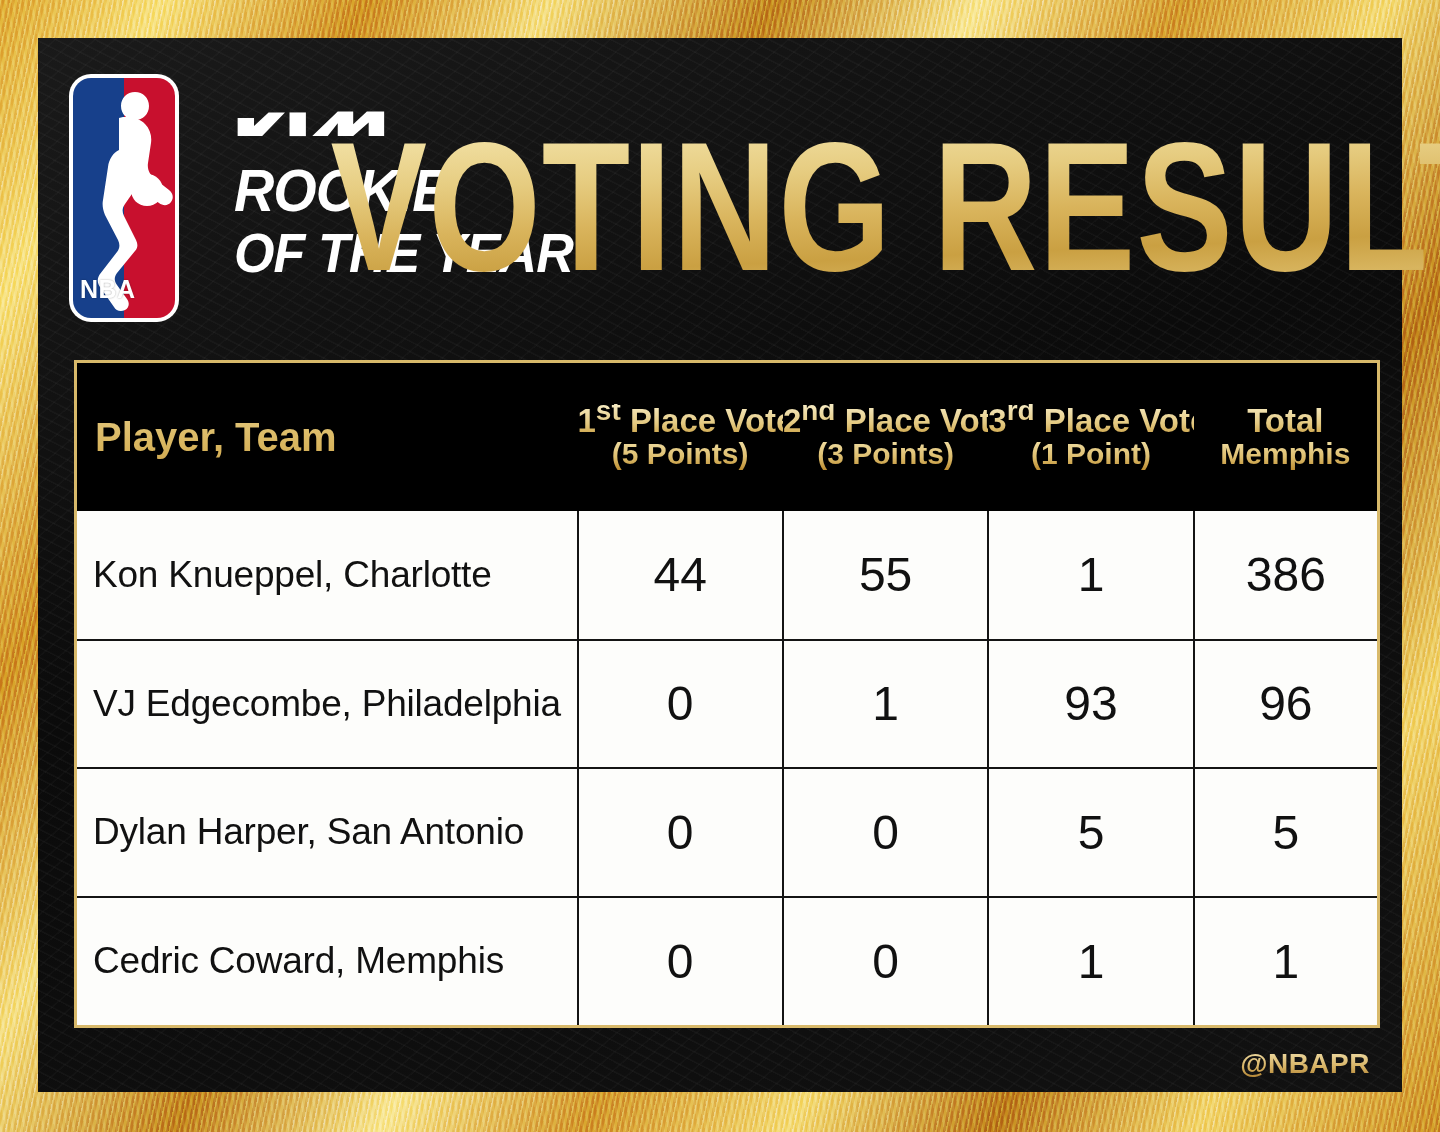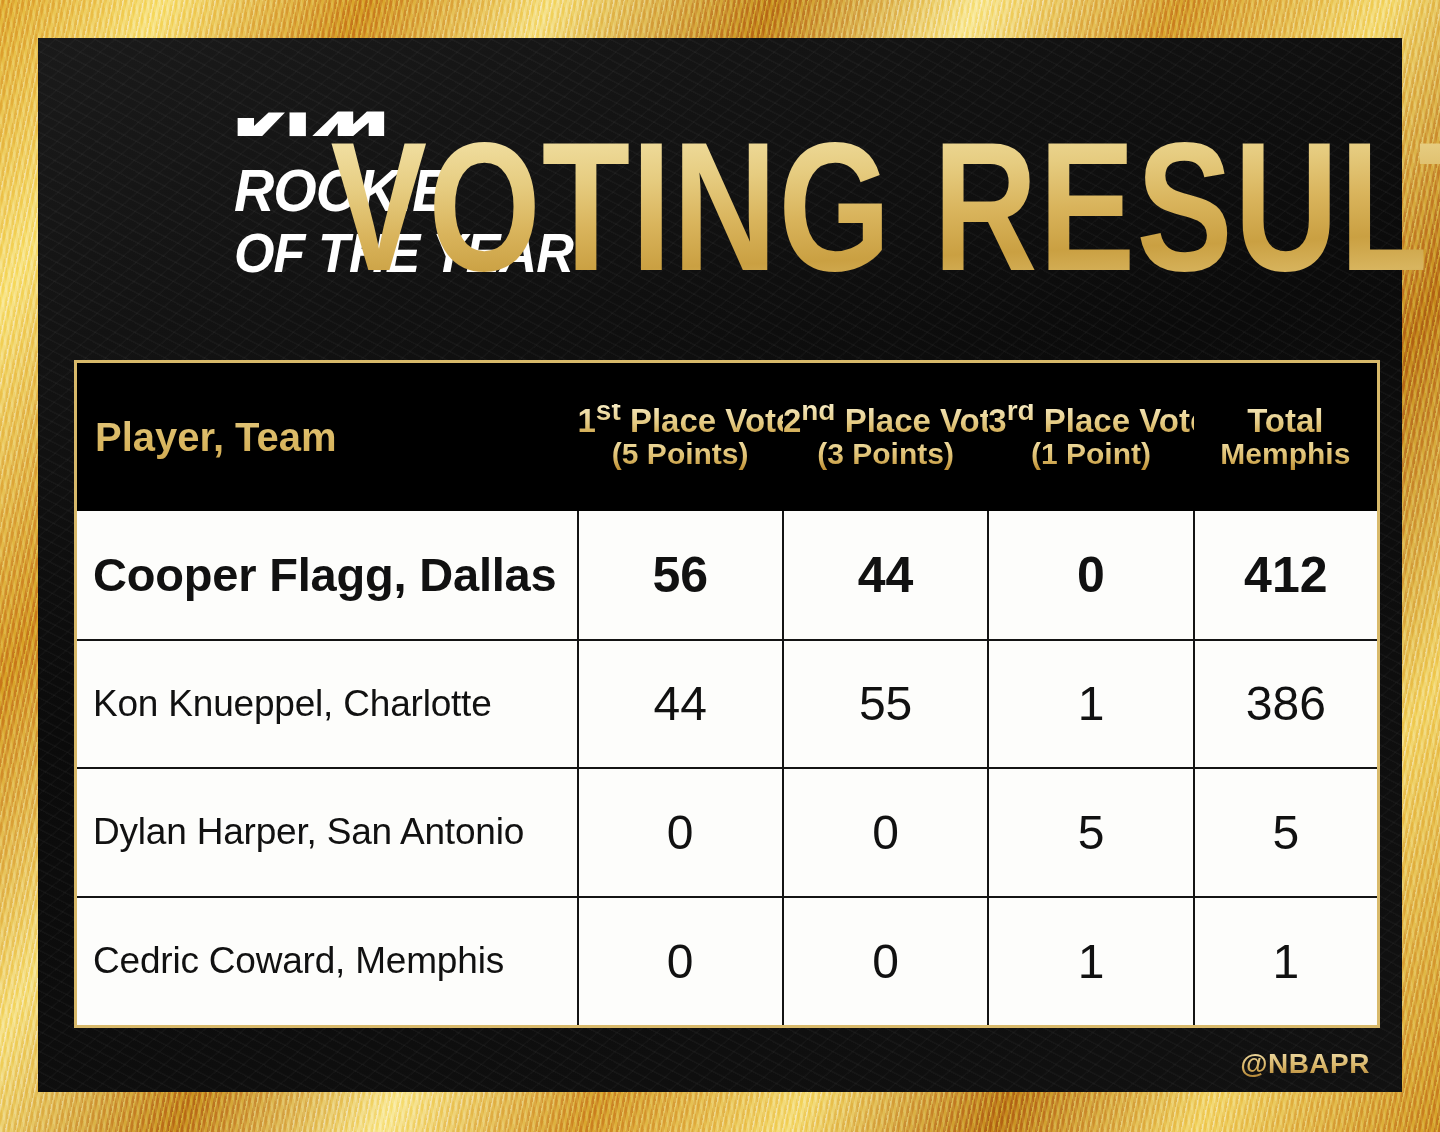--- a/index.html
+++ b/index.html
@@ -216,20 +216,36 @@
   }
 </style>
 </head>
 <body>
 
 <div id="stage">
   <div id="panel">
 
     <div id="header">
 
+      <div id="nba-logo">
+        <div class="nba-shield">
+          <div class="nba-shield-in">
+            <svg class="nba-silhouette" viewBox="0 0 102 240" preserveAspectRatio="none">
+              <path fill="#ffffff" d="M62,14 c8,0 14,6 14,14 c0,8 -6,14 -14,14 c-8,0 -14,-6 -14,-14 c0,-8 6,-14 14,-14 z
+                     M46,40 c10,-3 20,0 26,6 c5,5 7,12 6,19 l-3,20 c-1,7 2,12 7,16 l14,11 c4,3 5,8 2,12
+                     c-3,4 -8,4 -12,1 l-17,-13 c-3,-2 -6,-2 -8,1 l-9,13 c-3,4 -3,8 -1,12 l12,24
+                     c2,4 2,8 -1,11 l-18,22 c-3,4 -3,8 0,12 l10,14 c3,4 2,9 -2,11 c-4,2 -9,1 -11,-3
+                     l-14,-20 c-3,-4 -3,-9 0,-13 l17,-22 c3,-4 3,-8 1,-12 l-13,-25 c-2,-5 -3,-10 -2,-15
+                     l5,-33 c1,-8 5,-14 11,-17 z"></path>
+              <path fill="#ffffff" d="M74,96 c9,0 16,7 16,16 c0,9 -7,16 -16,16 c-9,0 -16,-7 -16,-16 c0,-9 7,-16 16,-16 z"></path>
+            </svg>
+            <span class="nba-word">NBA</span>
+          </div>
+        </div>
+      </div>
 
       <div id="roty-lockup">
         <svg id="kia-mark" viewBox="0 0 400 100">
           <path fill="#ffffff" d="M8,30 L44,30 L44,48 L76,18 L112,18 L62,70 L8,70 Z"></path>
           <path fill="#ffffff" d="M122,18 L158,18 L158,70 L122,70 Z"></path>
           <path fill="#ffffff" d="M172,70 L228,16 L262,16 L262,44 L292,16 L330,16 L330,70 L296,70 L296,40 L262,70 L228,70 L228,42 L206,70 Z"></path>
         </svg>
         <div class="roty-line" id="roty-1">ROOKIE</div>
         <div class="roty-line" id="roty-2">OF THE YEAR</div>
       </div>
@@ -267,35 +283,35 @@
               <div class="th-sub">(1 Point)</div>
             </th>
 
             <th class="col-num">
               <div class="th-main">Total</div>
               <div class="th-sub">Memphis</div>
             </th>
           </tr>
         </thead>
         <tbody id="table-body">
-            <tr class="winner">
-              <td class="cell-player">Cooper Flagg, Dallas</td>
-              <td class="cell-num">56</td>
-              <td class="cell-num">44</td>
-              <td class="cell-num">0</td>
-              <td class="cell-num">412</td>
-            </tr>
             <tr>
               <td class="cell-player">Kon Knueppel, Charlotte</td>
               <td class="cell-num">44</td>
               <td class="cell-num">55</td>
               <td class="cell-num">1</td>
               <td class="cell-num">386</td>
             </tr>
             <tr>
+              <td class="cell-player">VJ Edgecombe, Philadelphia</td>
+              <td class="cell-num">0</td>
+              <td class="cell-num">1</td>
+              <td class="cell-num">93</td>
+              <td class="cell-num">96</td>
+            </tr>
+            <tr>
               <td class="cell-player">Dylan Harper, San Antonio</td>
               <td class="cell-num">0</td>
               <td class="cell-num">0</td>
               <td class="cell-num">5</td>
               <td class="cell-num">5</td>
             </tr>
             <tr>
               <td class="cell-player">Cedric Coward, Memphis</td>
               <td class="cell-num">0</td>
               <td class="cell-num">0</td>

